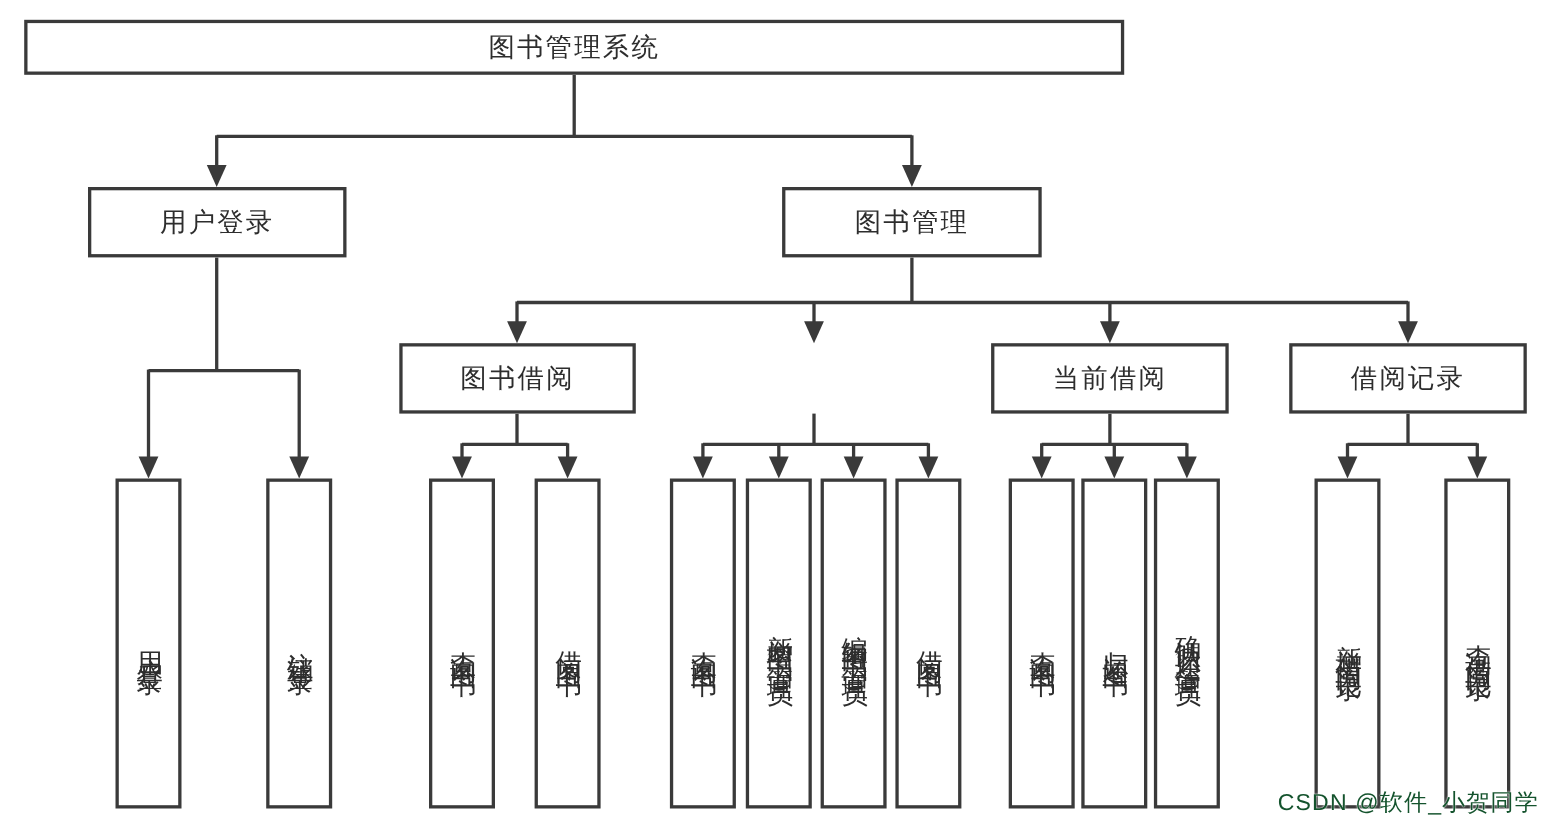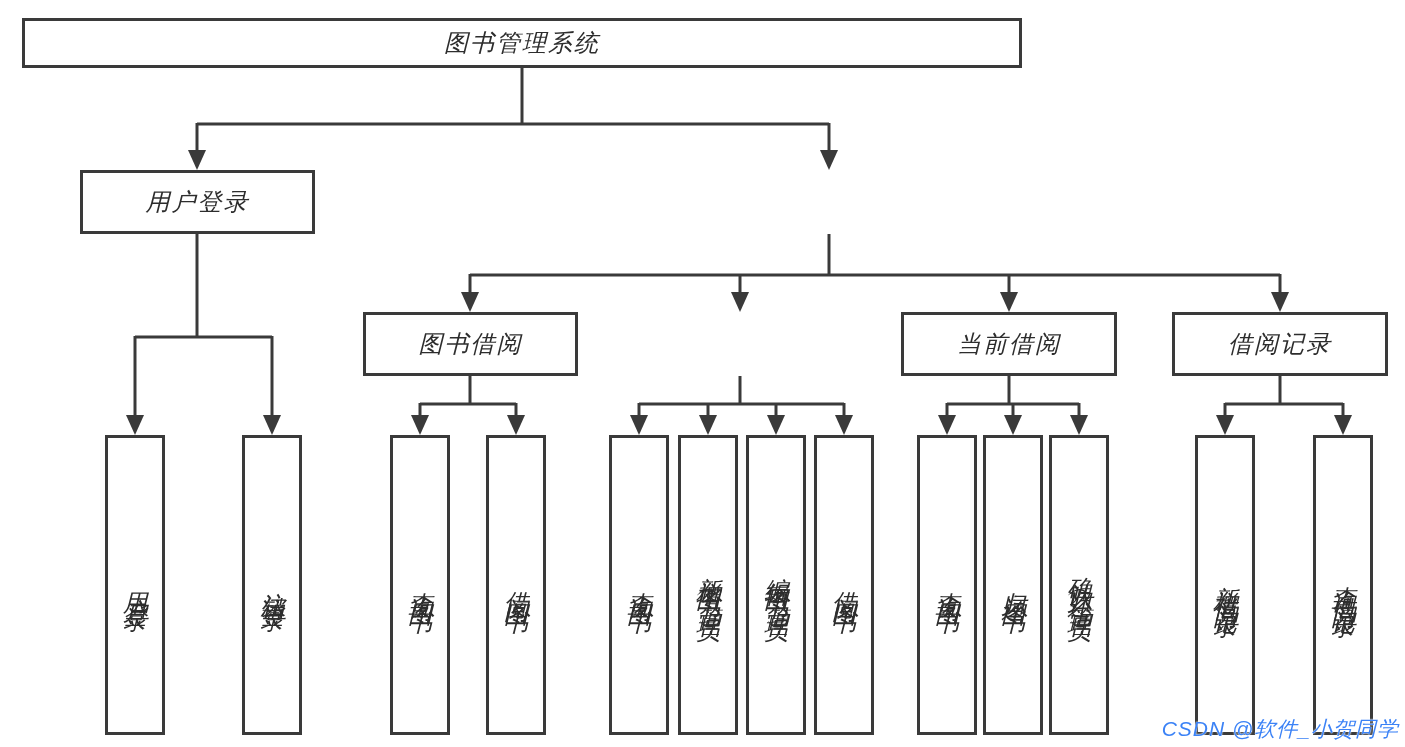--- a/index.html
+++ b/index.html
@@ -7,21 +7,20 @@
     padding: 0;
     background: #ffffff;
     font-family: "Liberation Sans", "DejaVu Sans", sans-serif;
   }
   .canvas {
     position: relative;
     width: 1405px;
     height: 747px;
     background: #ffffff;
     overflow: hidden;
-    font-style: italic;
   }
   .connectors {
     position: absolute;
     left: 0;
     top: 0;
     width: 1405px;
     height: 747px;
     pointer-events: none;
   }
   .node {
@@ -46,21 +45,21 @@
     letter-spacing: 6px;
     width: 60px;
     height: 300px;
     top: 435px;
   }
   .watermark {
     position: absolute;
     top: 715px;
     right: 6px;
     font-size: 21px;
-    color: #3b82f6;
+    color: #14532d;
     letter-spacing: 1px;
     text-shadow: 0 0 2px #ffffff, 0 0 1px #ffffff;
     z-index: 10;
     white-space: nowrap;
   }
 </style>
 </head>
 <body>
 
 <div class="canvas">
@@ -125,20 +124,21 @@
       <line x1="1225" y1="403" x2="1225" y2="417"></line>
       <polygon points="1216,415 1234,415 1225,435" stroke="none"></polygon>
       <line x1="1343" y1="403" x2="1343" y2="417"></line>
       <polygon points="1334,415 1352,415 1343,435" stroke="none"></polygon>
     </g>
   </svg>
 
   <div class="node" style="left:22px; top:18px; width:1000px; height:50px;">图书管理系统</div>
 
   <div class="node" style="left:80px; top:170px; width:235px; height:64px;">用户登录</div>
+  <div class="node" style="left:711px; top:170px; width:236px; height:64px;">图书管理</div>
 
   <div class="node" style="left:363px; top:312px; width:215px; height:64px;">图书借阅</div>
   <div class="node" style="left:1172px; top:312px; width:216px; height:64px;">借阅记录</div>
   <div class="node" style="left:901px; top:312px; width:216px; height:64px;">当前借阅</div>
 
   <div class="node leaf" style="left:105px;">用户登录</div>
   <div class="node leaf" style="left:242px;">注销登录</div>
 
   <div class="node leaf" style="left:390px;">查询图书</div>
   <div class="node leaf" style="left:486px;">借阅图书</div>

